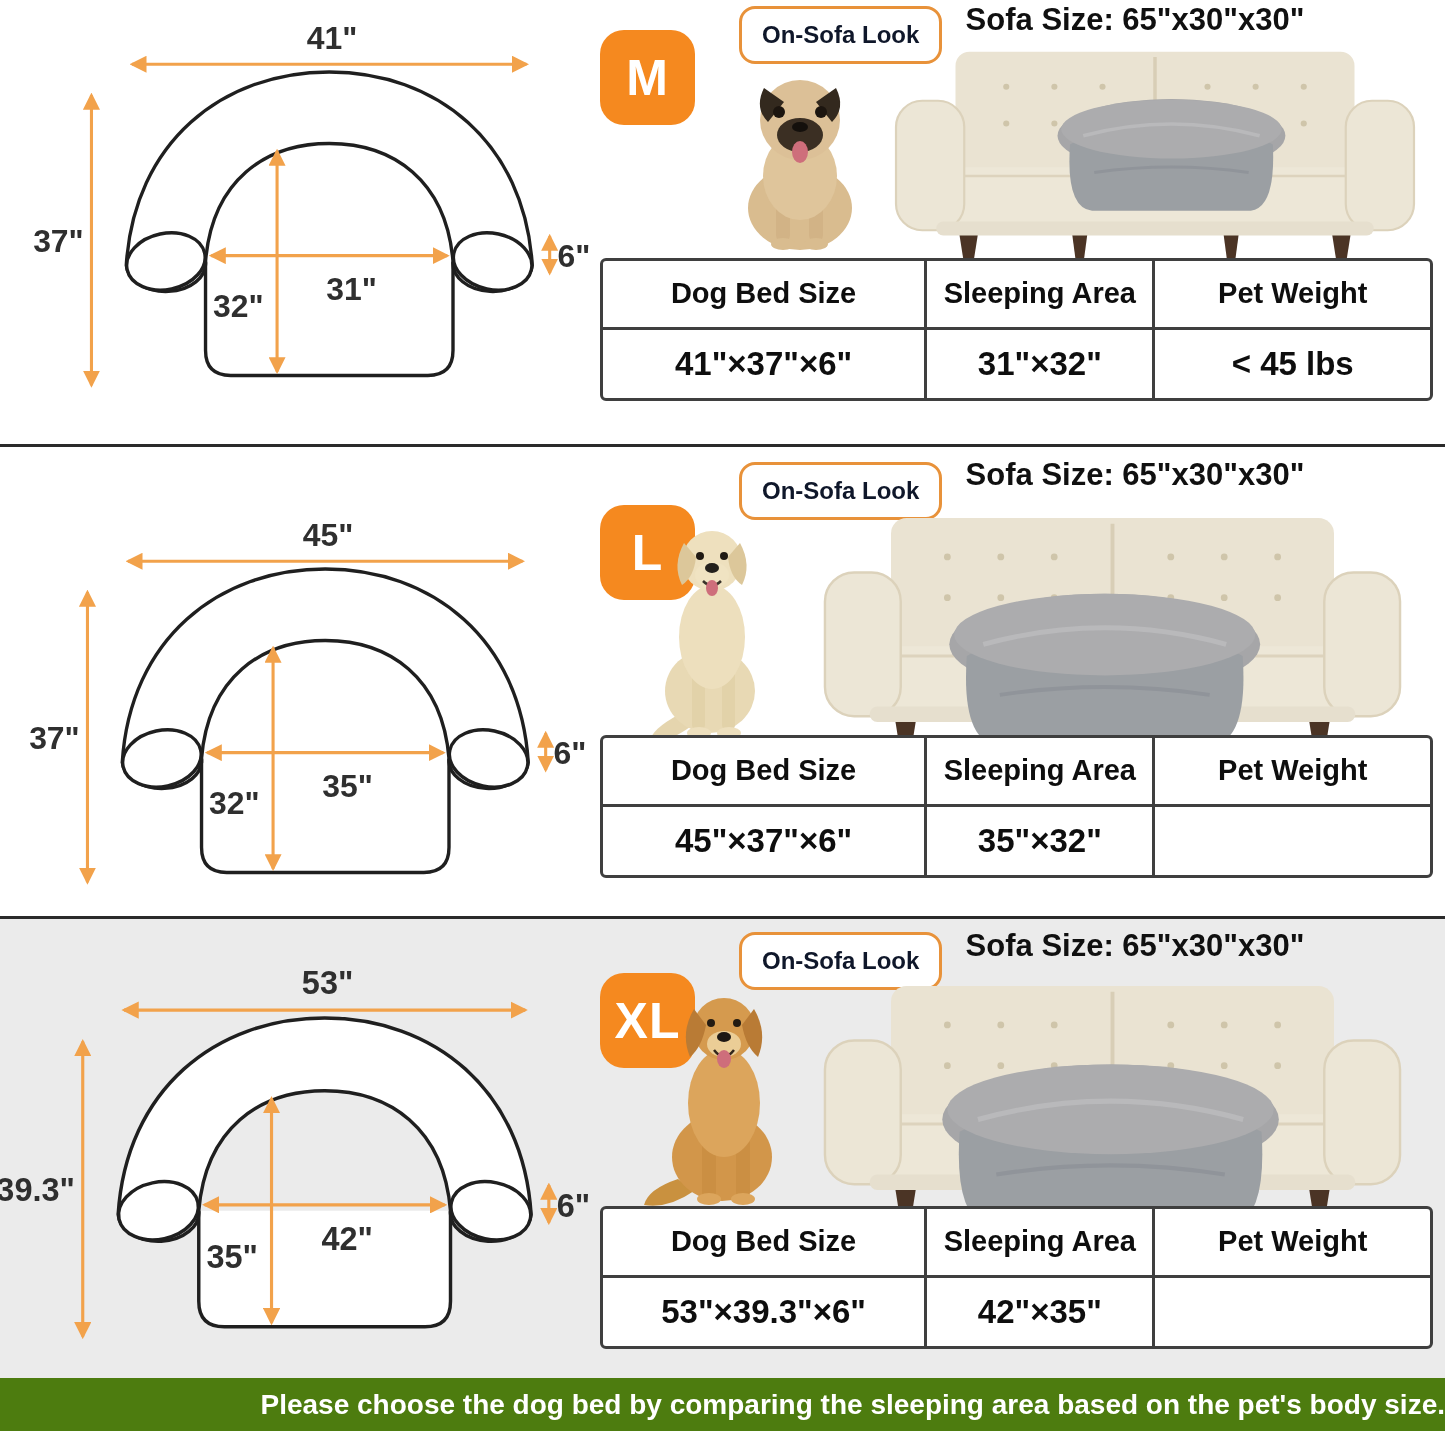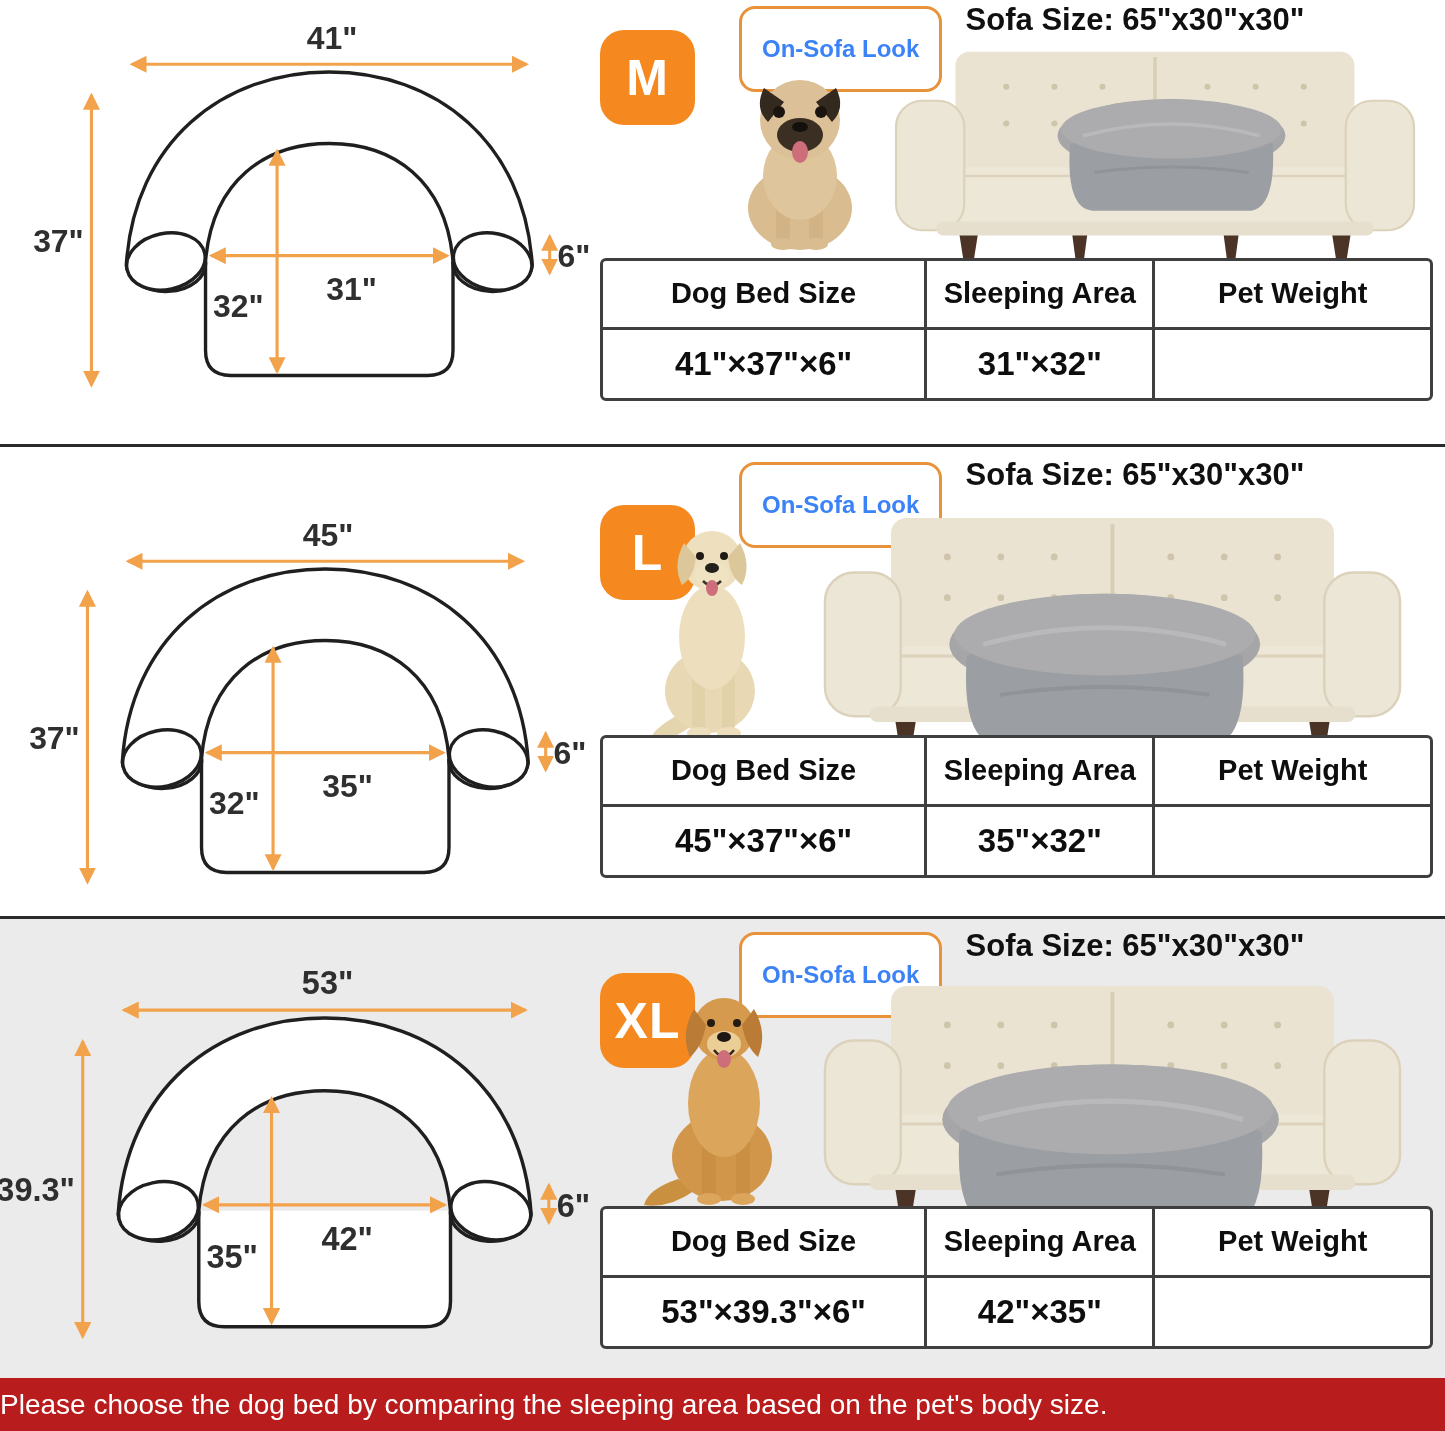--- a/index.html
+++ b/index.html
@@ -18,21 +18,21 @@
   .sec-m  .diagram { left:18px; top:8px;  width:580px; height:416px; }
   .sec-l  .diagram { left:14px; top:58px; width:580px; height:416px; }
   .sec-xl .diagram { left:8px;  top:34px; width:590px; height:423px; }
 
   .badge { position:absolute; left:600px; width:95px; height:95px; border-radius:24px;
            background:#F5891F; color:#fff; font-weight:bold; font-size:50px;
            display:flex; align-items:center; justify-content:center; letter-spacing:1px; }
   .sec-m .badge { top:30px; } .sec-l .badge { top:58px; } .sec-xl .badge { top:54px; }
 
   .pill { position:absolute; left:739px; background:#fff; border:3px solid #E8923A; border-radius:16px;
-          padding:26px 20px; font-size:24px; font-weight:bold; color:#3b82f6; white-space:nowrap; }
+          padding:12px 20px; font-size:24px; font-weight:bold; color:#0f172a; white-space:nowrap; }
   .sec-m .pill { top:6px; } .sec-l .pill { top:15px; } .sec-xl .pill { top:13px; }
 
   .sofa-size { position:absolute; left:905px; width:460px; text-align:center;
                font-size:31px; font-weight:bold; color:#101010; }
   .sec-m .sofa-size { top:2px; } .sec-l .sofa-size { top:10px; } .sec-xl .sofa-size { top:9px; }
 
   .dog { position:absolute; }
   .sec-m  .dog { left:712px; top:68px; width:175px; height:185px; }
   .sec-l  .dog { left:648px; top:72px; width:135px; height:230px; }
   .sec-xl .dog { left:640px; top:70px; width:170px; height:225px; }
@@ -44,22 +44,22 @@
 
   .size-table { position:absolute; left:600px; width:833px; height:143px; background:#fff;
                 border:3px solid #3F3F3F; border-radius:6px; overflow:hidden;
                 display:grid; grid-template-columns:39.2% 27.6% 33.2%; grid-template-rows:50% 50%; }
   .sec-m .size-table { top:258px; } .sec-l .size-table { top:288px; } .sec-xl .size-table { top:287px; }
   .size-table > div { display:flex; align-items:center; justify-content:center; color:#0e0e0e; }
   .size-table .th { font-size:29px; font-weight:bold; border-bottom:3px solid #3F3F3F; }
   .size-table .td { font-size:33px; font-weight:bold; }
   .size-table .c1, .size-table .c2 { border-right:3px solid #3F3F3F; }
 
-  .footer { position:absolute; top:1378px; left:0; width:1445px; height:53px; background:#b91c1c;
-            color:#fff; font-size:28px; font-weight:normal; text-align:left; line-height:53px; }
+  .footer { position:absolute; top:1378px; left:0; width:1445px; height:53px; background:#4d7c0f;
+            color:#fff; font-size:28px; font-weight:bold; text-align:right; line-height:53px; }
 
   .dimtext { font-family:"Liberation Sans", sans-serif; }
 </style>
 </head>
 <body>
 
 <div class="canvas">
 
   <section class="sec sec-m">
 
@@ -148,20 +148,21 @@
         <path d="M215,200 Q320,185 425,200" stroke="#90949A" stroke-width="4" fill="none"></path>
       </g>
     </svg>
 
     <div class="size-table">
       <div class="th c1">Dog Bed Size</div>
       <div class="th c2">Sleeping Area</div>
       <div class="th c3">Pet Weight</div>
       <div class="td c1">41"×37"×6"</div>
       <div class="td c2">31"×32"</div>
+      <div class="td c3">&lt; 45 lbs</div>
     </div>
   </section>
 
   <div class="divider d1"></div>
 
   <section class="sec sec-l">
 
     <svg class="diagram" viewBox="0 0 600 430">
       <g fill="#ffffff" stroke="#1F1F1F" stroke-width="3.5" stroke-linejoin="round">
         <path d="M194,262 L194,354 Q194,380 220,380 L424,380 Q450,380 450,354 L450,262"></path>

